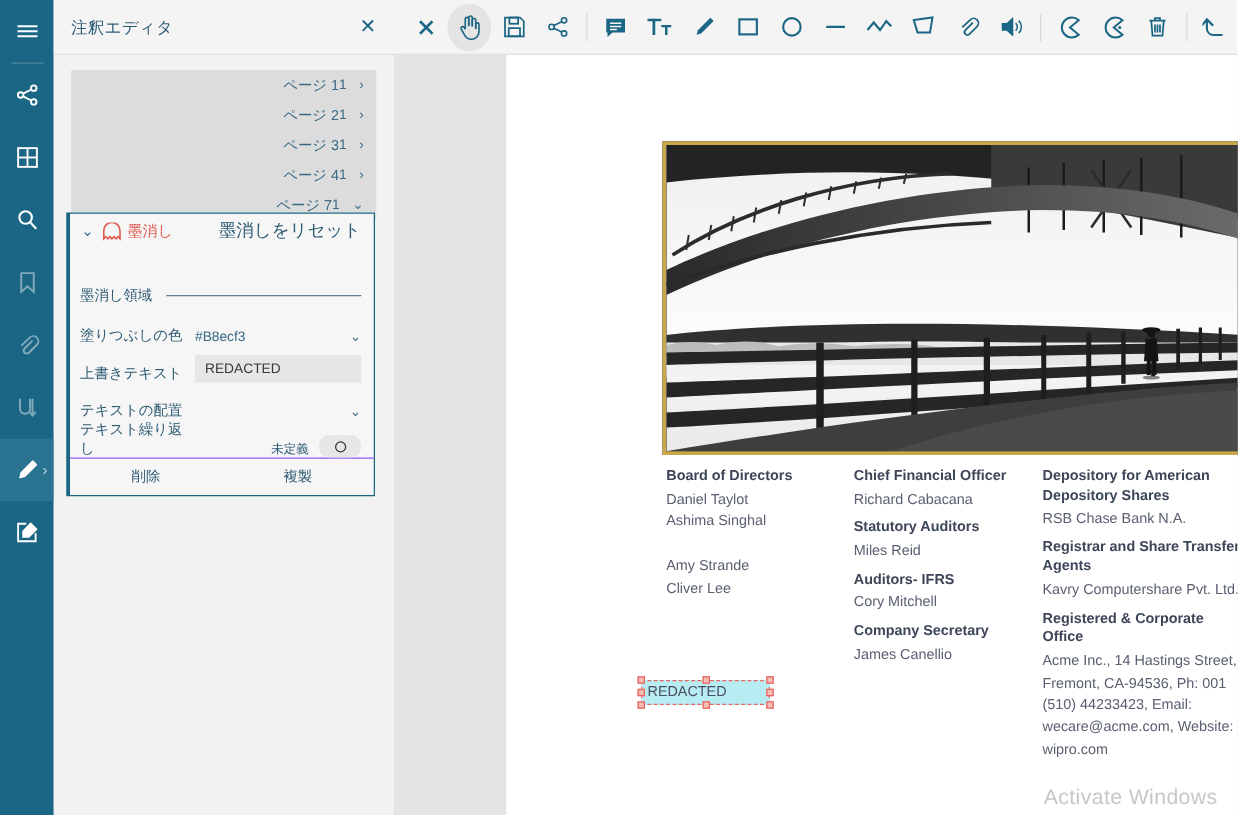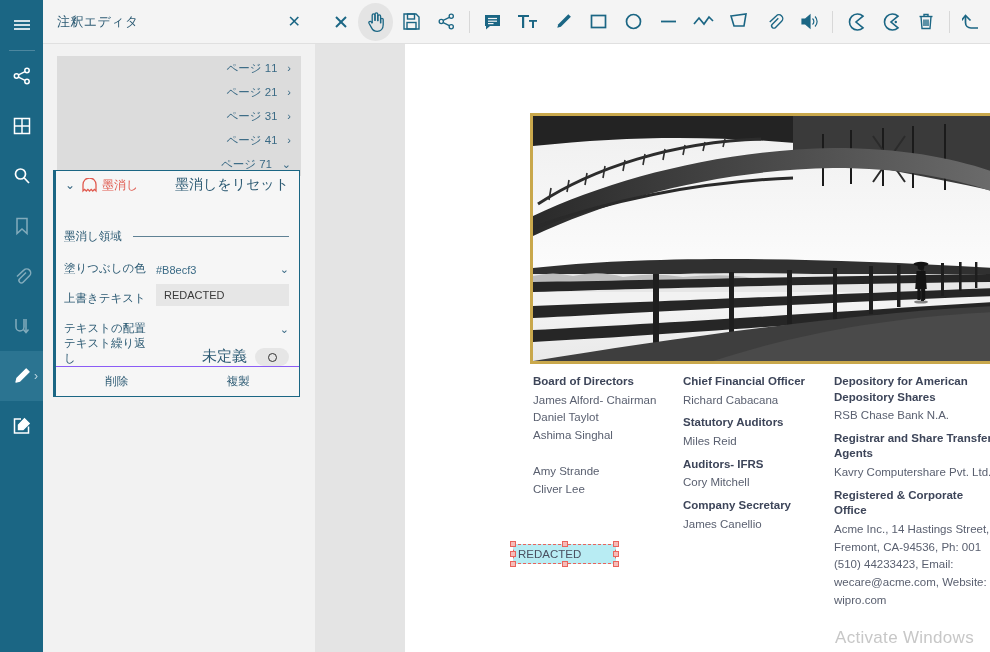--- a/index.html
+++ b/index.html
@@ -69,21 +69,21 @@
   .sec-head .rule { flex: 1; height: 1px; background: #2c5a73; opacity: .75; }
 
   .f-row { display: flex; align-items: flex-end; height: 30px; padding: 0 10px 0 8px; }
   .f-label { font-size: 11.5px; color: #2c5a73; width: 92px; flex: none; }
   .f-val { font-size: 11px; color: #3a6a85; flex: 1; }
   .f-chev { font-size: 11px; color: #3a6a85; width: 14px; text-align: right; }
   .f-input {
     flex: 1; height: 22px; background: #e6e6e6; border: none; display: flex; align-items: center;
     padding: 0 8px; font-size: 11px; color: #3a3a3a;
   }
-  .f-state { font-size: 15px; color: #2c5a73; margin-right: 8px; }
+  .f-state { font-size: 10px; color: #2c5a73; margin-right: 8px; }
   .toggle {
     width: 34px; height: 18px; border-radius: 9px; background: #e6e6e6;
     display: flex; align-items: center; justify-content: center;
   }
   .toggle .knob { width: 9px; height: 9px; border: 1.5px solid #333; border-radius: 50%; }
 
   .annot-foot { display: flex; height: 30px; border-top: 1px solid #8b5cf6; }
   .annot-foot div {
     flex: 1; display: flex; align-items: center; justify-content: center;
     font-size: 11.5px; color: #2c5a73; cursor: pointer;
@@ -572,21 +572,20 @@
             <ellipse cx="388" cy="186" rx="7" ry="1.6" opacity="0.5"></ellipse>
           </g>
         </svg>
       </div>
 
       <div class="cols">
 
         <div class="col col-a">
           <div class="blk">
             <div class="hd">Board of Directors</div>
-            <div class="ln">James Alford- Chairman</div>
             <div class="ln">Daniel Taylot</div>
             <div class="ln">Ashima Singhal</div>
             <div class="ln">&nbsp;</div>
             <div class="ln">Amy Strande</div>
             <div class="ln">Cliver Lee</div>
           </div>
         </div>
 
         <div class="col col-b">
           <div class="blk">

